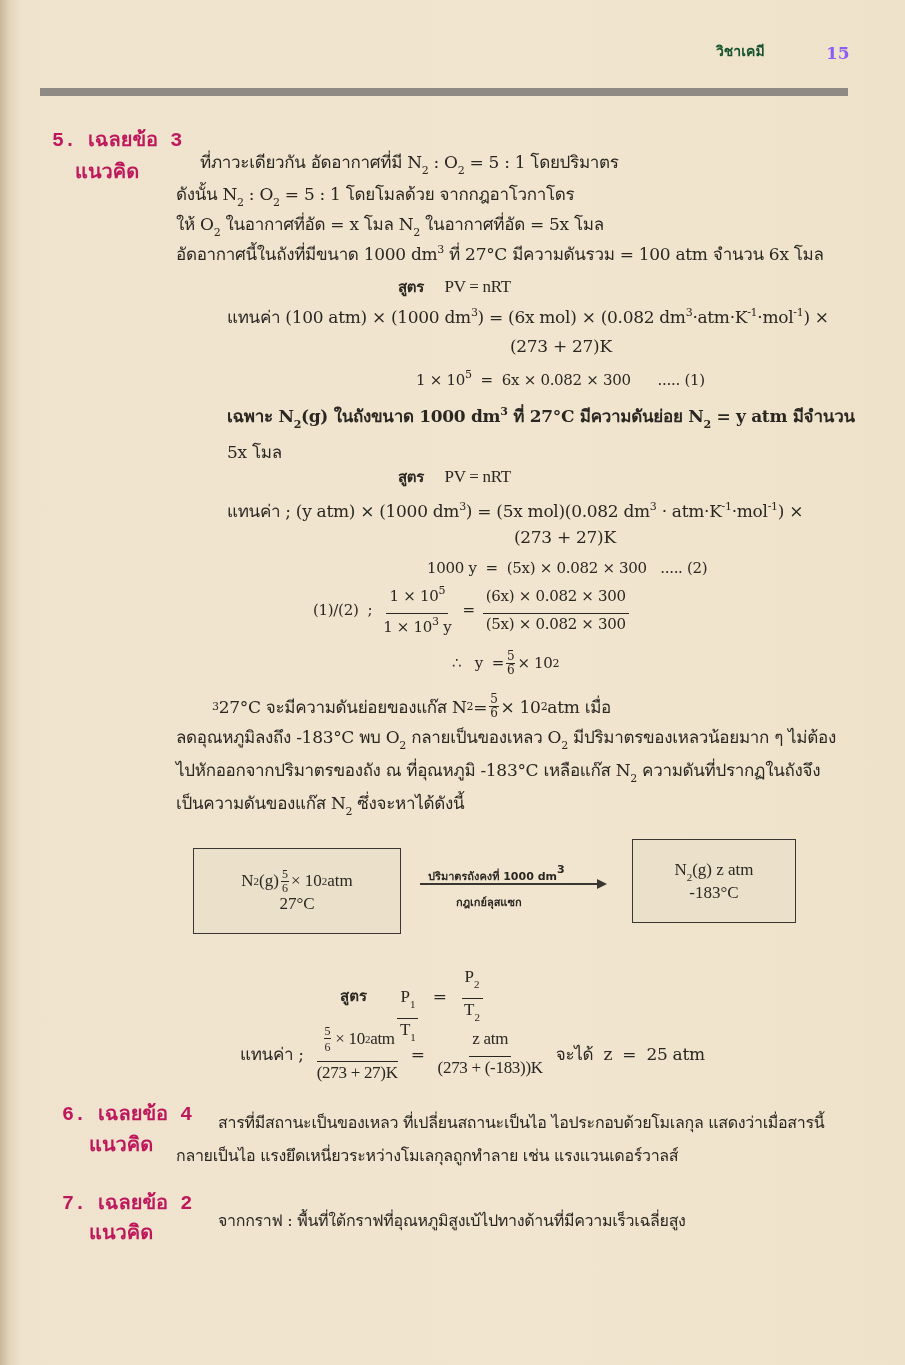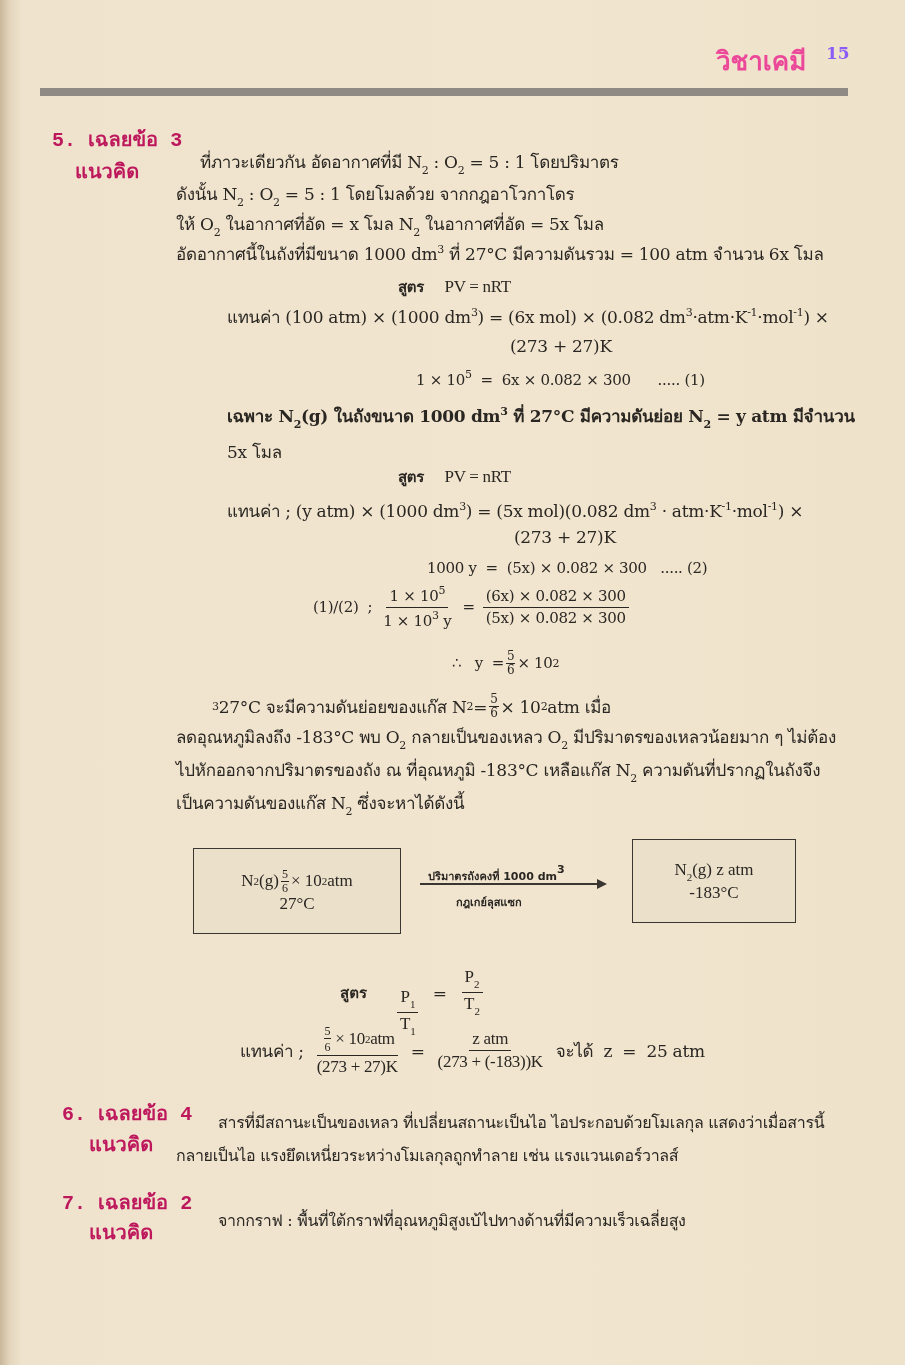--- a/index.html
+++ b/index.html
@@ -9,26 +9,26 @@
     color:#2a2622;
     font-family: "DejaVu Serif", "Liberation Serif", serif;
   }
   .abs { position:absolute; white-space:nowrap; }
   .serif { font-family: "Liberation Serif", "DejaVu Serif", serif; }
   .sans { font-family: "DejaVu Sans", "Liberation Sans", sans-serif; }
   .bold { font-weight:bold; }
   .body-text { font-size:17px; font-family: "DejaVu Serif", "Liberation Serif", serif; letter-spacing:-0.3px; }
   sub { font-size:11px; vertical-align:-6px; }
   sup { font-size:11px; vertical-align:7px; }
-  .header-title { left:716px; top:40px; font-size:26px; font-weight:bold; font-family:"DejaVu Sans", sans-serif; color:#ec4899; }
+  .header-title { left:716px; top:40px; font-size:14px; font-weight:bold; font-family:"DejaVu Sans", sans-serif; color:#14532d; }
   .header-page { left:826px; top:43px; font-size:17px; font-weight:bold; color:#8b5cf6; }
   .header-rule { position:absolute; left:40px; top:88px; width:808px; height:8px; background:#8f8a84; }
   .label { font-family:Liberation Mono, monospace; font-weight:bold; font-size:20px; color:#be185d; }
   .frac { display:inline-flex; flex-direction:column; align-items:center; vertical-align:middle; line-height:1.1; }
-  .frac .n { border-bottom:1.2px solid #2a2622; padding:0 3px 2px; }
+  .frac .n { border-bottom:1.2px solid #2a2622; padding:0 3px 8px; }
   .frac .d { padding:2px 3px 0; }
   .sfrac { display:inline-flex; flex-direction:column; align-items:center; vertical-align:middle; font-size:12px; line-height:1.05; margin:0 2px; }
   .sfrac .n { border-bottom:1px solid #2a2622; padding:0 1px; }
   .box { position:absolute; border:1.6px solid #3a3632; background:#ebe0ca; display:flex; flex-direction:column; align-items:center; justify-content:center; font-size:17px; font-family:"Liberation Serif", serif; }
   .arrow { position:absolute; left:420px; top:883px; width:185px; height:2px; background:#3a3632; }
   .arrow::after { content:""; position:absolute; right:-2px; top:-4px; border-left:10px solid #3a3632; border-top:5px solid transparent; border-bottom:5px solid transparent; }
   .small-sans { font-family:"DejaVu Sans", sans-serif; font-size:11px; font-weight:bold; }
 </style>
 </head>
 <body>

